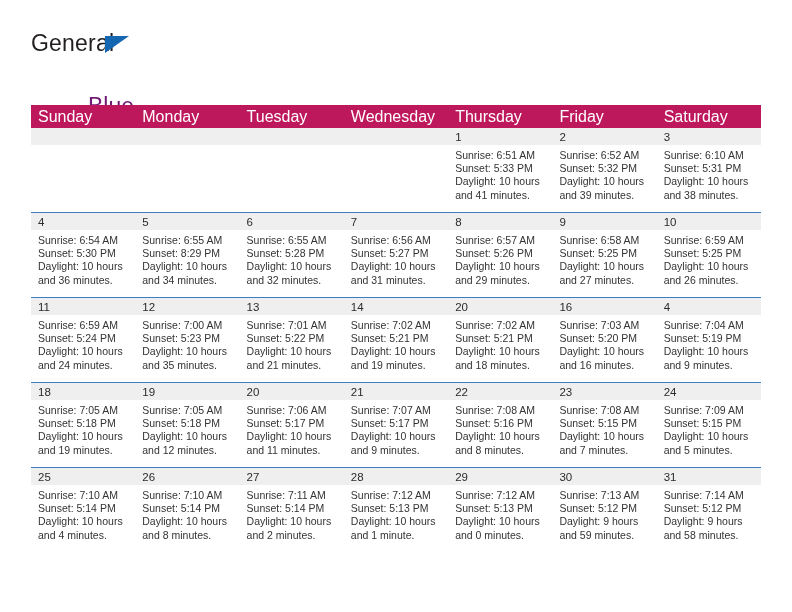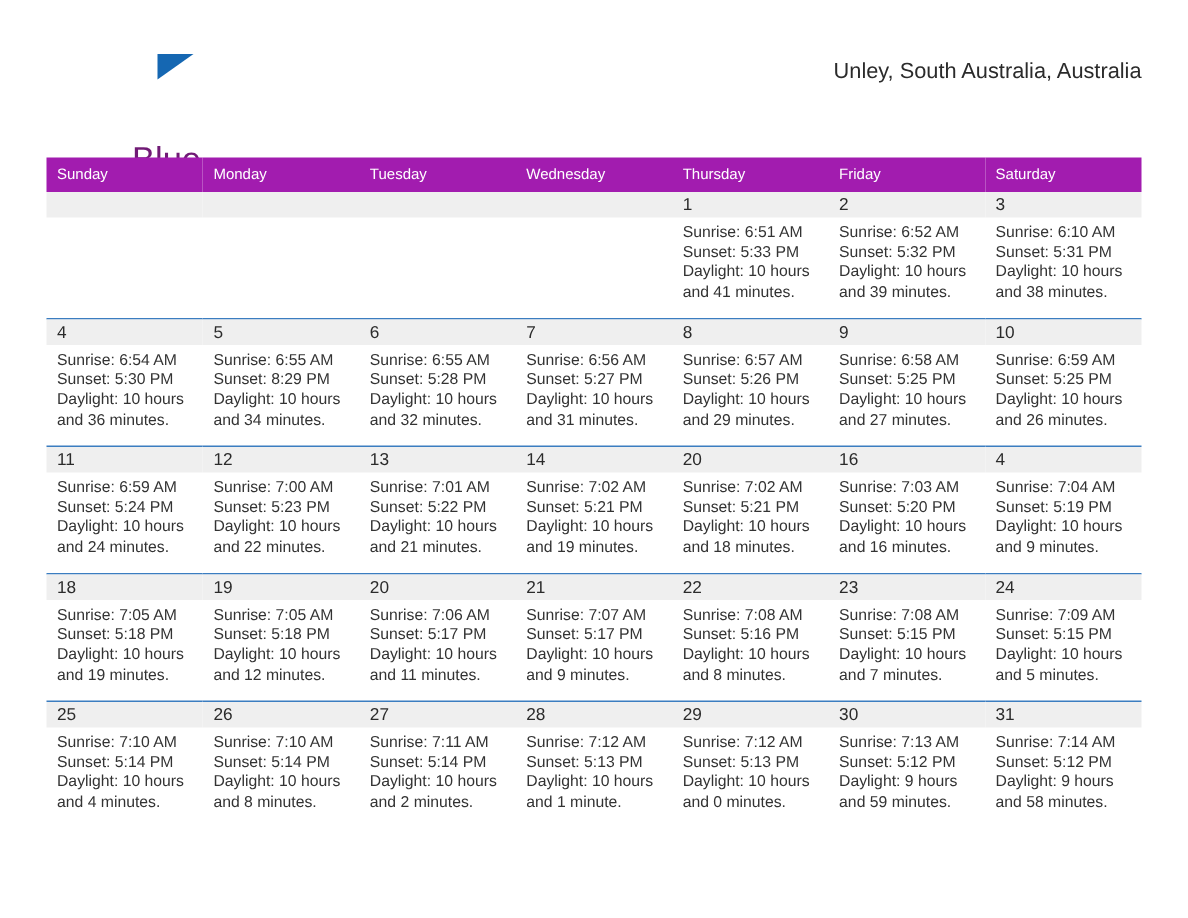--- a/index.html
+++ b/index.html
@@ -89,24 +89,24 @@
   
   .calendar {
     position: absolute;
     left: 31px;
     top: 105px;
     width: 730px;
     border-collapse: collapse;
     table-layout: fixed;
   }
   .calendar th {
-    background: #a21caf;
+    background: #be185d;
     color: #ffffff;
     font-weight: normal;
-    font-size: 10px;
+    font-size: 16px;
     text-align: left;
     padding: 5px 0 5px 7px;
     height: 11px;
     line-height: 13px;
     border: 0;
   }
   .calendar td {
     vertical-align: top;
     padding: 0;
     border: 0;
@@ -145,26 +145,26 @@
   }
 </style>
 </head>
 <body>
 
 <div class="page">
 
   <div class="top-bar">
 
     <div class="brand">
+      <span class="brand-general">General</span>
       <span class="brand-tri"></span>
       <span class="brand-blue">Blue</span>
     </div>
 
     <div class="title-block">
-      <div class="cal-sub">Unley, South Australia, Australia</div>
     </div>
 
   </div>
 
   <table class="calendar">
     <thead>
       <tr>
         <th>Sunday</th>
         <th>Monday</th>
         <th>Tuesday</th>
@@ -347,21 +347,21 @@
             </div>
           </div>
         </td>
         <td>
           <div class="cell">
             <div class="daynum-band">12</div>
             <div class="details">
               <div>Sunrise: 7:00 AM</div>
               <div>Sunset: 5:23 PM</div>
               <div>Daylight: 10 hours</div>
-              <div>and 22 minutes.</div>
+              <div>and 35 minutes.</div>
             </div>
           </div>
         </td>
         <td>
           <div class="cell">
             <div class="daynum-band">13</div>
             <div class="details">
               <div>Sunrise: 7:01 AM</div>
               <div>Sunset: 5:22 PM</div>
               <div>Daylight: 10 hours</div>

